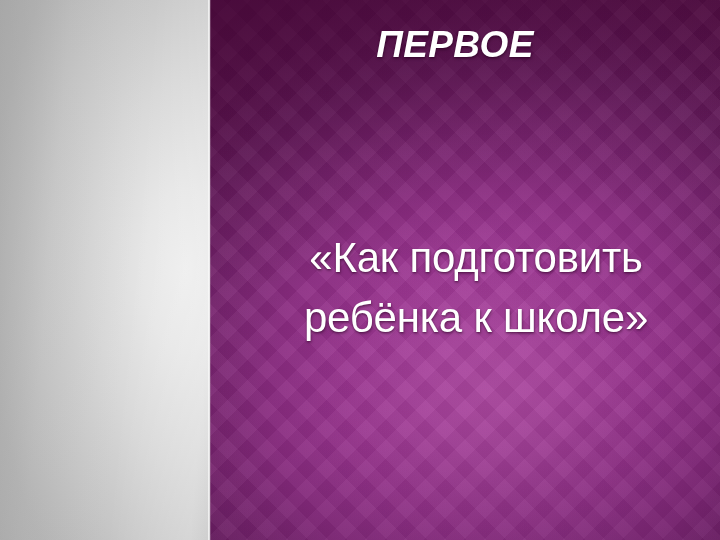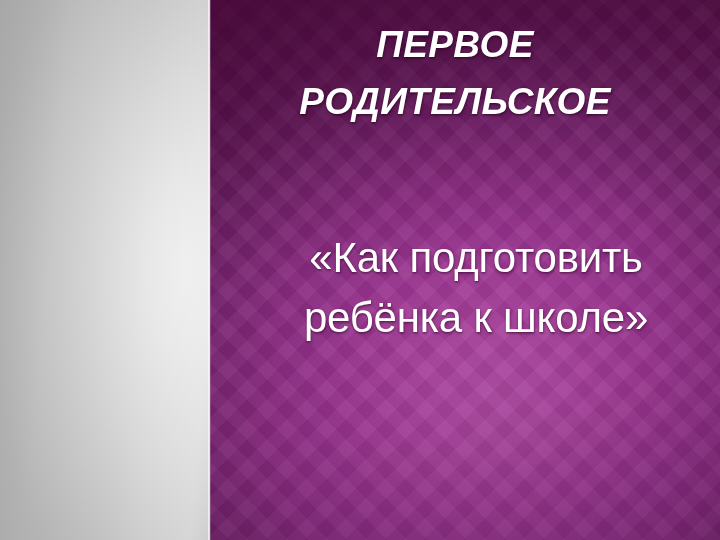--- a/index.html
+++ b/index.html
@@ -175,21 +175,20 @@
     <div class="right-panel-texture"></div>
     <div class="right-panel-shade"></div>
   </div>
 
   <div class="panel-seam"></div>
 
   <div class="text-stack">
 
     <div class="title">
       <span class="title-line">ПЕРВОЕ</span>
-      <span class="title-line">РОДИТЕЛЬСКОЕ</span>
     </div>
 
     <div class="subtitle">
       <span class="subtitle-line">«Как подготовить</span>
       <span class="subtitle-line">ребёнка к школе»</span>
     </div>
 
   </div>
 
 </div>

